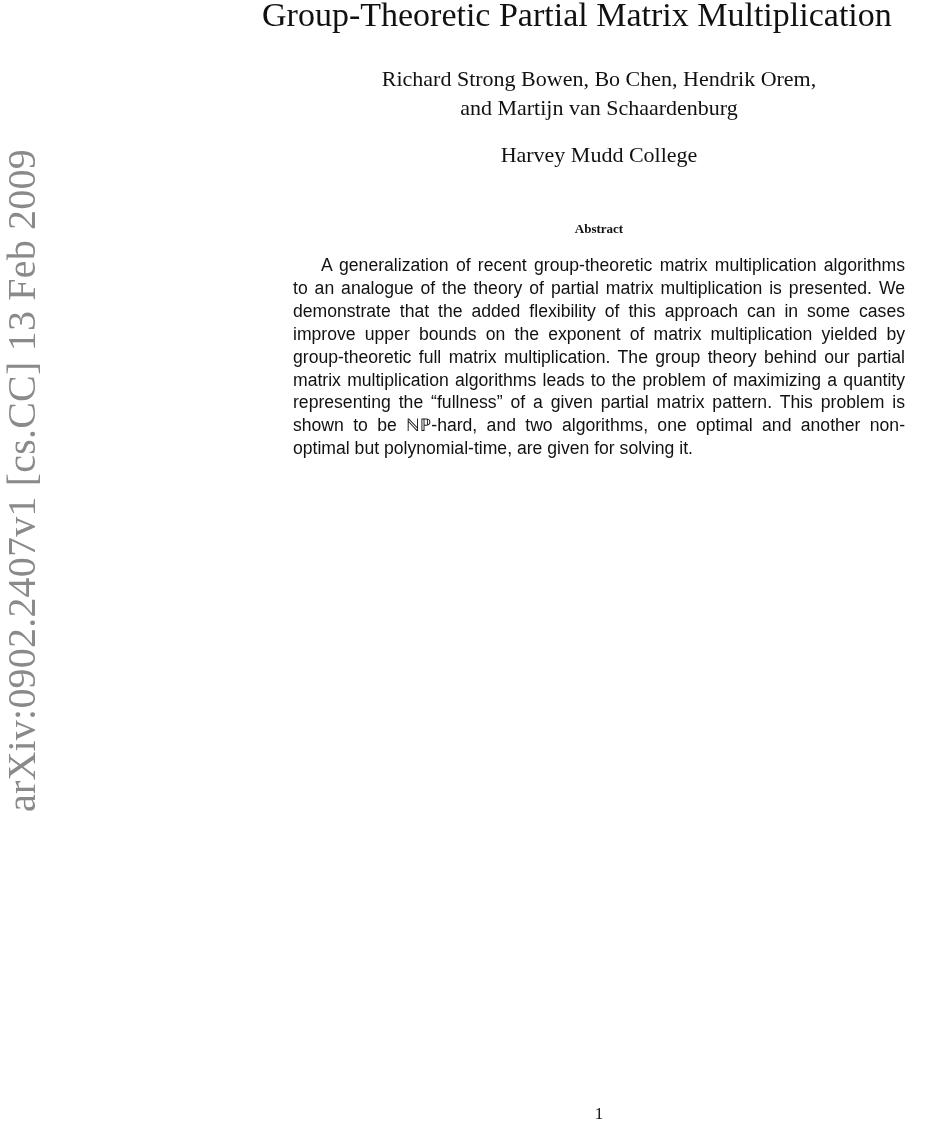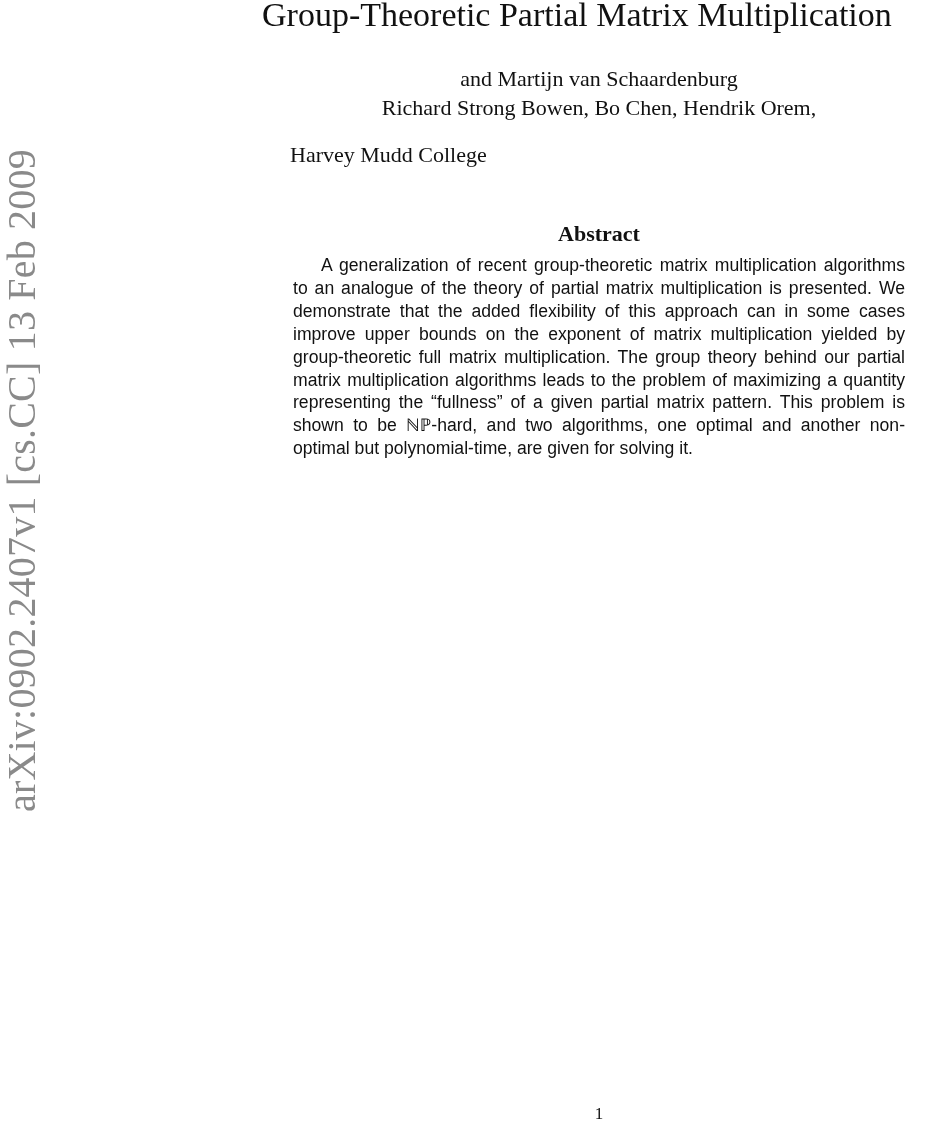--- a/index.html
+++ b/index.html
@@ -15,47 +15,47 @@
   }
   .title {
     position:absolute; left:262px; top:-4px; width:680px;
     font-family:"Liberation Serif", serif; font-size:34px; white-space:nowrap; color:#111;
   }
   .authors {
     position:absolute; left:290px; top:64px; width:618px; text-align:center;
     font-family:"Liberation Serif", serif; font-size:22px; line-height:29px;
   }
   .affil {
-    position:absolute; left:290px; top:142px; width:618px; 
+    position:absolute; left:290px; top:142px; width:618px; text-align:center;
     font-family:"Liberation Serif", serif; font-size:22px;
   }
   .abstract-head {
     position:absolute; left:290px; top:221px; width:618px; text-align:center;
-    font-family:"Liberation Serif", serif; font-weight:bold; font-size:22px;
+    font-family:"Liberation Serif", serif; font-weight:bold; font-size:13px;
   }
   .abstract-body {
     position:absolute; left:293px; top:254px; width:612px;
     font-family:Liberation Sans, sans-serif; font-size:17.6px; line-height:22.9px;
     text-align:justify; text-indent:28px; hyphens:manual;
   }
   .page-num {
     position:absolute; left:0; top:1104px; width:1198px; text-align:center;
     font-family:"Liberation Serif", serif; font-size:17px;
   }
 </style>
 </head>
 <body>
 
 <div class="arxiv-stamp">arXiv:0902.2407v1  [cs.CC]  13 Feb 2009</div>
 
 <div class="title">Group-Theoretic Partial Matrix Multiplication</div>
 
 <div class="authors">
+  <div>Richard Strong Bowen, Bo Chen, Hendrik Orem,</div>
   <div>and Martijn van Schaardenburg</div>
-  <div>Richard Strong Bowen, Bo Chen, Hendrik Orem,</div>
 </div>
 
 <div class="affil">Harvey Mudd College</div>
 
 <div class="abstract-head">Abstract</div>
 
 <div class="abstract-body">A generalization of recent group-theoretic matrix multiplication al­gorithms to an analogue of the theory of partial matrix multiplication is presented. We demonstrate that the added flexibility of this approach can in some cases improve upper bounds on the exponent of matrix multipli­cation yielded by group-theoretic full matrix multiplication. The group theory behind our partial matrix multiplication algorithms leads to the problem of maximizing a quantity representing the “fullness” of a given partial matrix pattern. This problem is shown to be ℕℙ-hard, and two algorithms, one optimal and another non-optimal but polynomial-time, are given for solving it.</div>
 
 <div class="page-num">1</div>
 

